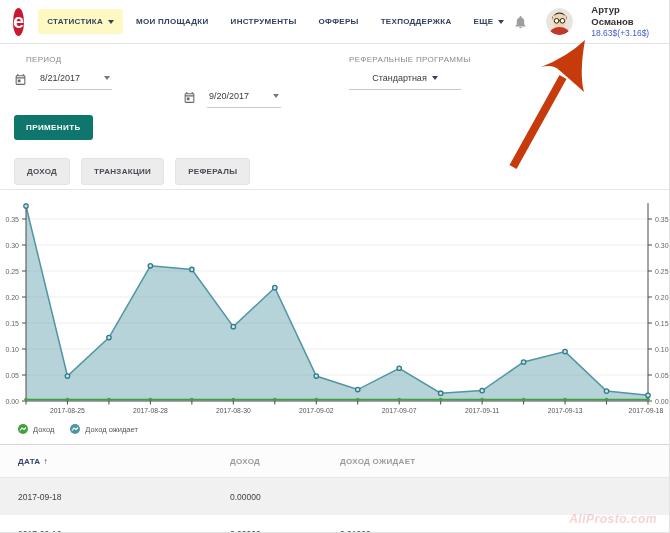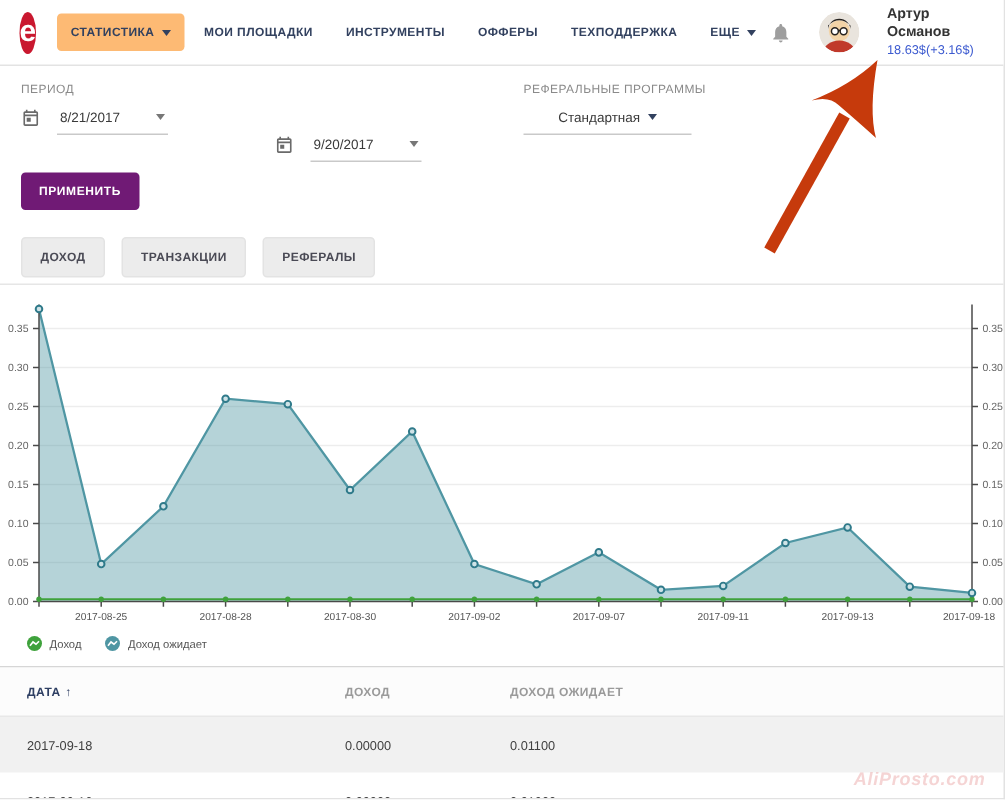--- a/index.html
+++ b/index.html
@@ -8,44 +8,44 @@
         border-right:1px solid #e2e2e2;border-bottom:1px solid #e2e2e2;}
   
   .header{position:absolute;top:0;left:0;width:670px;height:44px;background:#fff;
           border-bottom:1px solid #e3e3e3;display:flex;align-items:center;padding:0 10px 0 13px;}
   .logo{width:28px;height:28px;border-radius:50%;background:#c9182f;color:#fff;
         display:flex;align-items:center;justify-content:center;font-size:20px;font-weight:bold;
         margin-right:14px;cursor:pointer;line-height:1;padding-bottom:2px;}
   .nav{display:flex;align-items:center;gap:4px;}
   .nav-item{display:flex;align-items:center;padding:8px 9px;border-radius:3px;cursor:pointer;
             font-size:8px;font-weight:bold;letter-spacing:.3px;color:#32415f;white-space:nowrap;}
-  .nav-item.active{background:#fdba74;}
+  .nav-item.active{background:#fef9c3;}
   .caret{width:0;height:0;border-left:3.5px solid transparent;border-right:3.5px solid transparent;
          border-top:4px solid #32415f;display:inline-block;margin-left:5px;}
   .hdr-right{margin-left:auto;display:flex;align-items:center;gap:18px;}
   .bell{width:15px;height:16px;cursor:pointer;display:flex;align-items:center;}
   .avatar{width:27px;height:27px;border-radius:50%;overflow:hidden;cursor:pointer;flex:0 0 auto;}
   .user{display:flex;flex-direction:column;line-height:1.25;cursor:pointer;}
   .user-name{font-size:9.5px;font-weight:bold;color:#333;}
   .user-balance{font-size:8.5px;color:#3d5bd0;}
   .lang{font-size:8px;font-weight:bold;color:#4054a8;cursor:pointer;margin-left:6px;}
   
   .flabel{position:absolute;font-size:8px;color:#8a8a8a;letter-spacing:.3px;}
-  #period-label{left:14px;top:55px;}
+  #period-label{left:26px;top:55px;}
   #referral-label{left:349px;top:55px;}
   .picker{position:absolute;top:72px;display:flex;align-items:flex-start;cursor:pointer;}
   #picker-from{left:14px;} #picker-to{left:183px;margin-top:18px;}
   .cal-icon{margin-right:11px;flex:0 0 auto;}
   .field{width:74px;border-bottom:1px solid #c9c9c9;display:flex;align-items:center;
          justify-content:space-between;padding:1px 2px 6px 2px;font-size:9px;color:#3a3a3a;}
   .field .caret{border-top-color:#777;}
   .select{position:absolute;left:349px;top:72px;width:112px;border-bottom:1px solid #c9c9c9;
           display:flex;align-items:center;justify-content:center;
           padding:1px 2px 6px 2px;font-size:9px;color:#3a3a3a;cursor:pointer;}
-  .apply-btn{position:absolute;left:14px;top:115px;background:#701a75;color:#fff;border:none;
+  .apply-btn{position:absolute;left:14px;top:115px;background:#0f766e;color:#fff;border:none;
              border-radius:3px;font-size:8px;font-weight:bold;letter-spacing:.4px;
              padding:8px 12px;cursor:pointer;}
   
   .tabs{position:absolute;left:14px;top:158px;display:flex;gap:11px;}
   .tab{background:#ececec;border:1px solid #e3e3e3;border-radius:3px;color:#4a4a55;
        font-size:8px;font-weight:bold;letter-spacing:.3px;padding:8px 12px;cursor:pointer;}
   .sep{position:absolute;left:0;top:189px;width:670px;height:1px;background:#e6e6e6;}
   
   .chart-svg{position:absolute;left:0;top:192px;}
   .legend{position:absolute;left:18px;top:424px;display:flex;align-items:center;gap:16px;}
@@ -297,21 +297,20 @@
       <span class="c1 th sortable">
         <span>ДАТА</span><span class="sort-arrow">↑</span>
       </span>
       <span class="c2 th">ДОХОД</span>
       <span class="c3 th">ДОХОД ОЖИДАЕТ</span>
     </div>
     <div id="tbody">
         <div class="trow tbody-row">
           <span class="c1">2017-09-18</span>
           <span class="c2">0.00000</span>
-          <span class="c3">0.01100</span>
         </div>
         <div class="trow tbody-row">
           <span class="c1">2017-09-16</span>
           <span class="c2">0.00000</span>
           <span class="c3">0.01900</span>
         </div>
       </div>
   </div>
 
   <svg class="arrow-overlay" width="670" height="533" viewBox="0 0 670 533">

